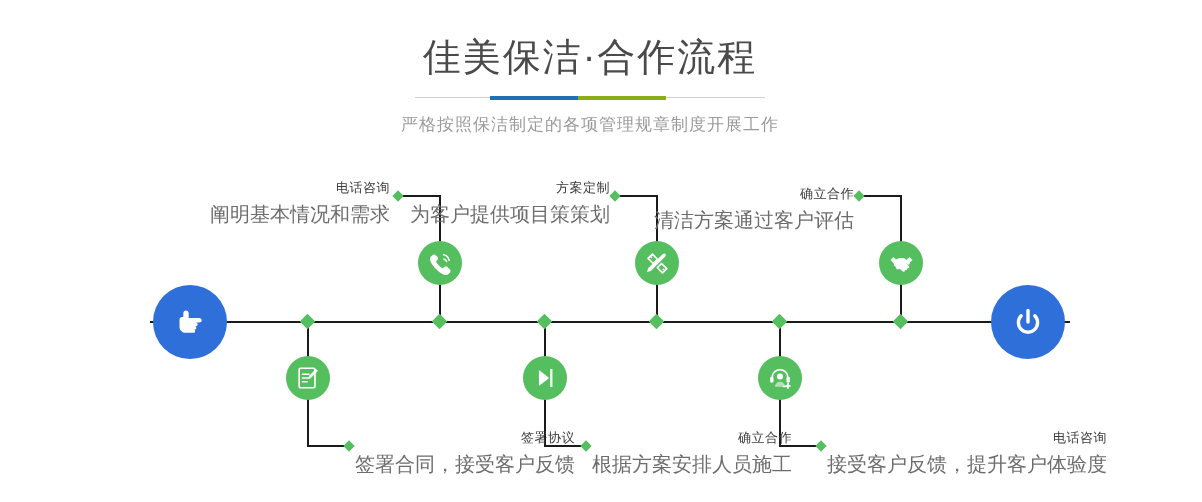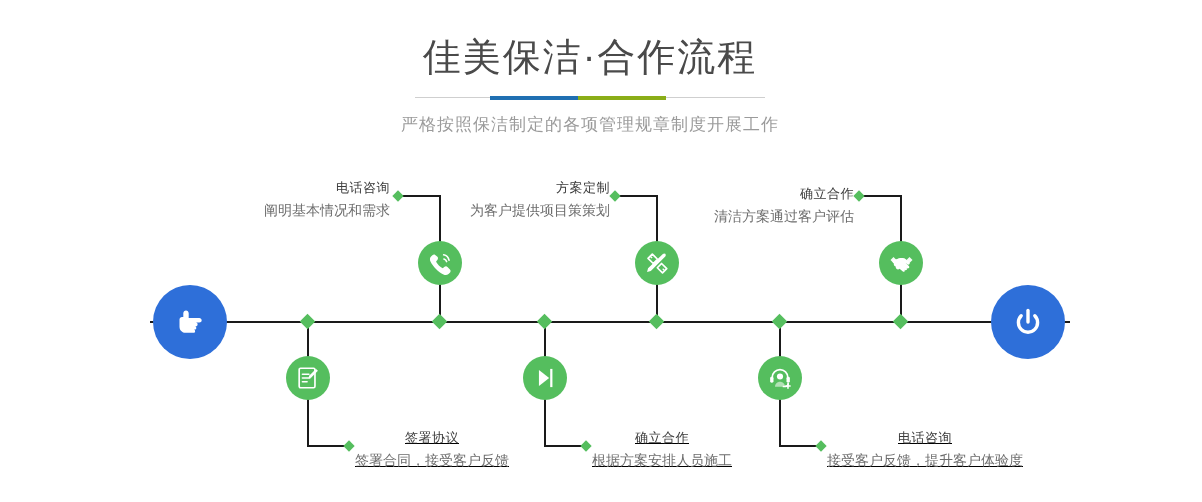--- a/index.html
+++ b/index.html
@@ -154,28 +154,28 @@
     z-index: 5;
   }
   .label .lab-title {
     font-size: 13px;
     color: #3b3b3b;
     line-height: 1.25;
     letter-spacing: 0.5px;
     white-space: nowrap;
   }
   .label .lab-desc {
-    font-size: 14px;
+    font-size: 20px;
     color: #6d6d6d;
     line-height: 1.3;
     margin-top: 5px;
     white-space: nowrap;
   }
   .label.above { text-align: right; }
-  .label.below { text-align: center; text-decoration: underline; }
+  .label.below { text-align: right; }
 
   .tick-dot {
     position: absolute;
     width: 8px;
     height: 8px;
     background: #55be5e;
     transform: rotate(45deg);
     z-index: 5;
   }
 </style>

